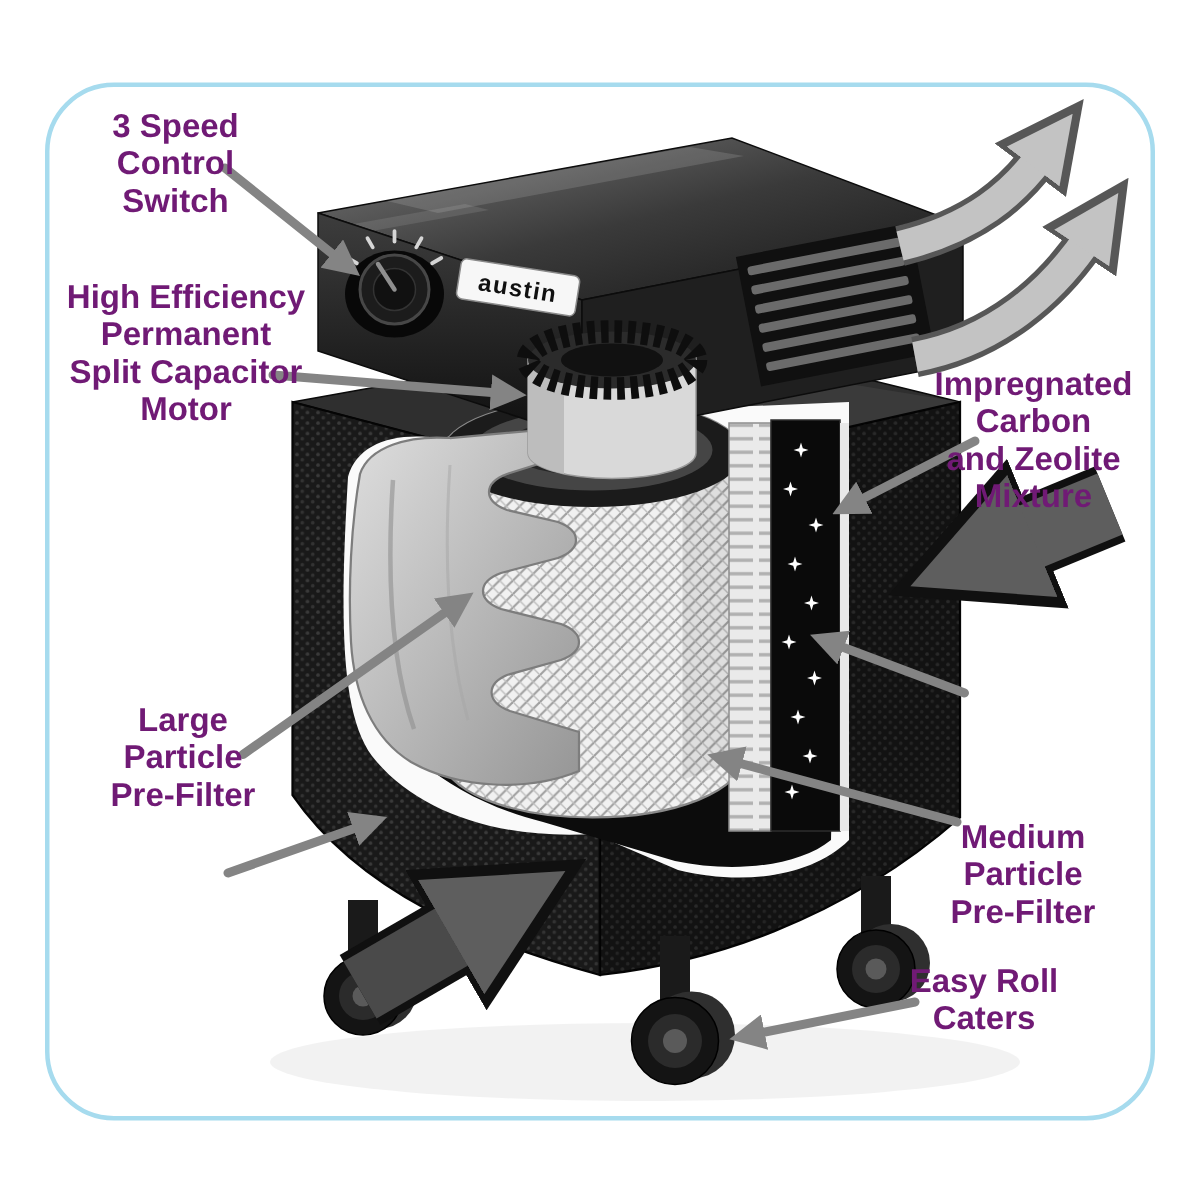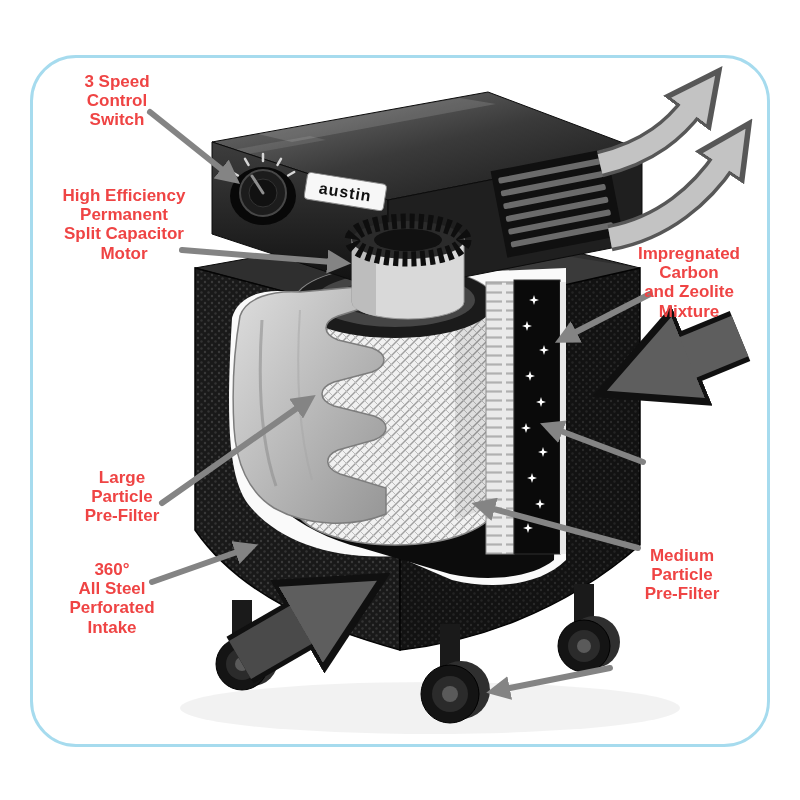--- a/index.html
+++ b/index.html
@@ -2,21 +2,21 @@
 <html><head>
 <meta charset="utf-8">
 <style>
   html,body{margin:0;padding:0;background:#ffffff;}
   .page{position:relative;width:800px;height:800px;overflow:hidden;
         font-family:"Liberation Sans",sans-serif;background:#ffffff;}
   .frame{position:absolute;left:30px;right:30px;top:55px;bottom:53px;
          border:3px solid #a6dbee;border-radius:46px;}
   .art{position:absolute;left:0;top:0;}
   .callout{position:absolute;transform:translateX(-50%);text-align:center;
-           font-weight:700;font-size:17px;line-height:1.13;color:#ef4444;
+           font-weight:700;font-size:22px;line-height:1.13;color:#701a75;
            white-space:pre-line;z-index:5;}
 </style>
 </head>
 <body>
 
 <div class="page">
   <div class="frame"></div>
 
   <svg class="art" width="800" height="800" viewBox="0 0 800 800">
     <defs>
@@ -224,17 +224,15 @@
   <div class="callout" style="left:124px;top:186px">High Efficiency
 Permanent
 Split Capacitor
 Motor</div>
   <div class="callout" style="left:682px;top:546px">Medium
 Particle
 Pre-Filter</div>
   <div class="callout" style="left:122px;top:468px">Large
 Particle
 Pre-Filter</div>
-  <div class="callout" style="left:112px;top:560px">360°
-All Steel
-Perforated
-Intake</div>
+  <div class="callout" style="left:656px;top:642px">Easy Roll
+Caters</div>
 </div>
 
 </body></html>

